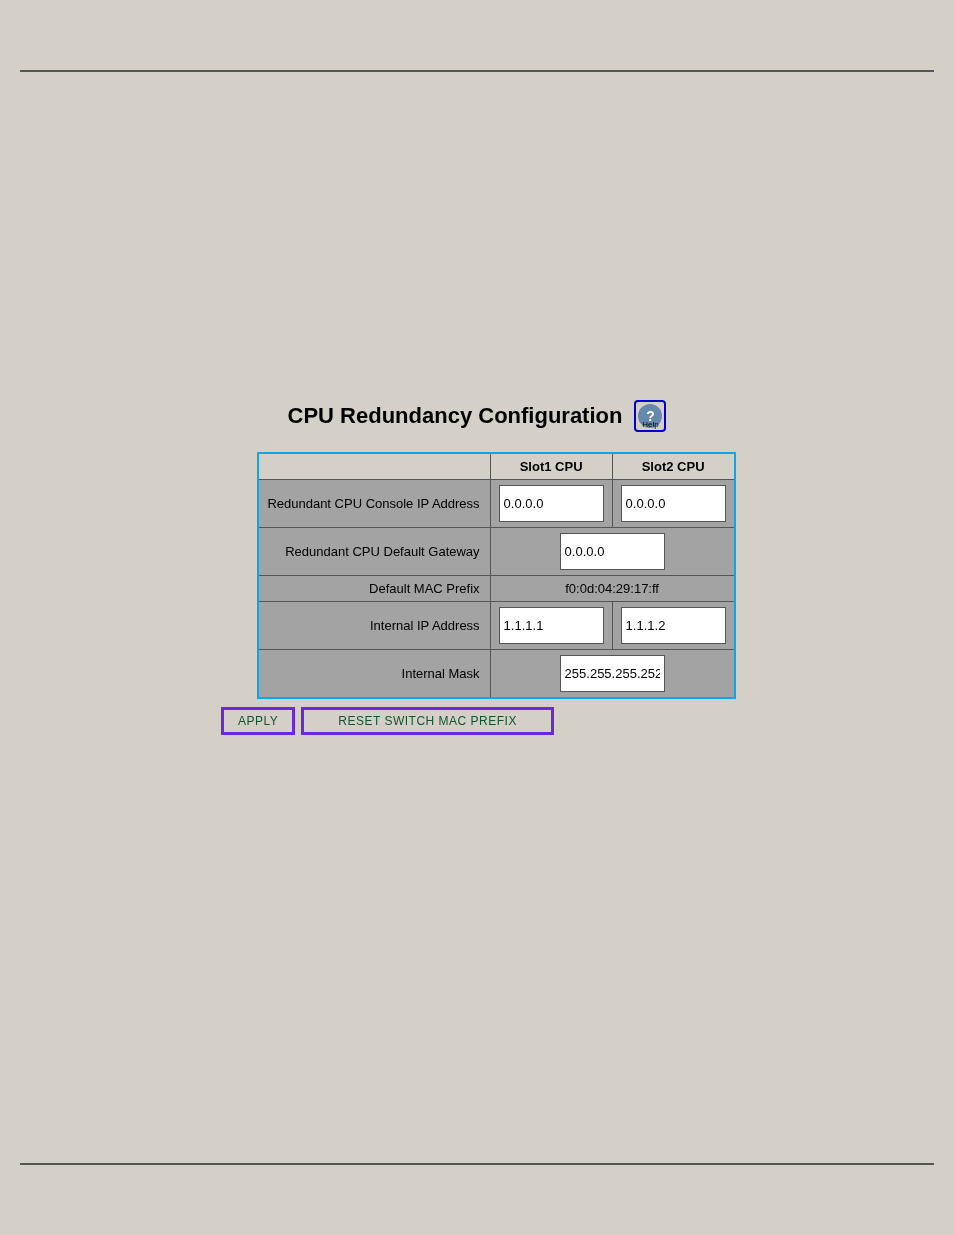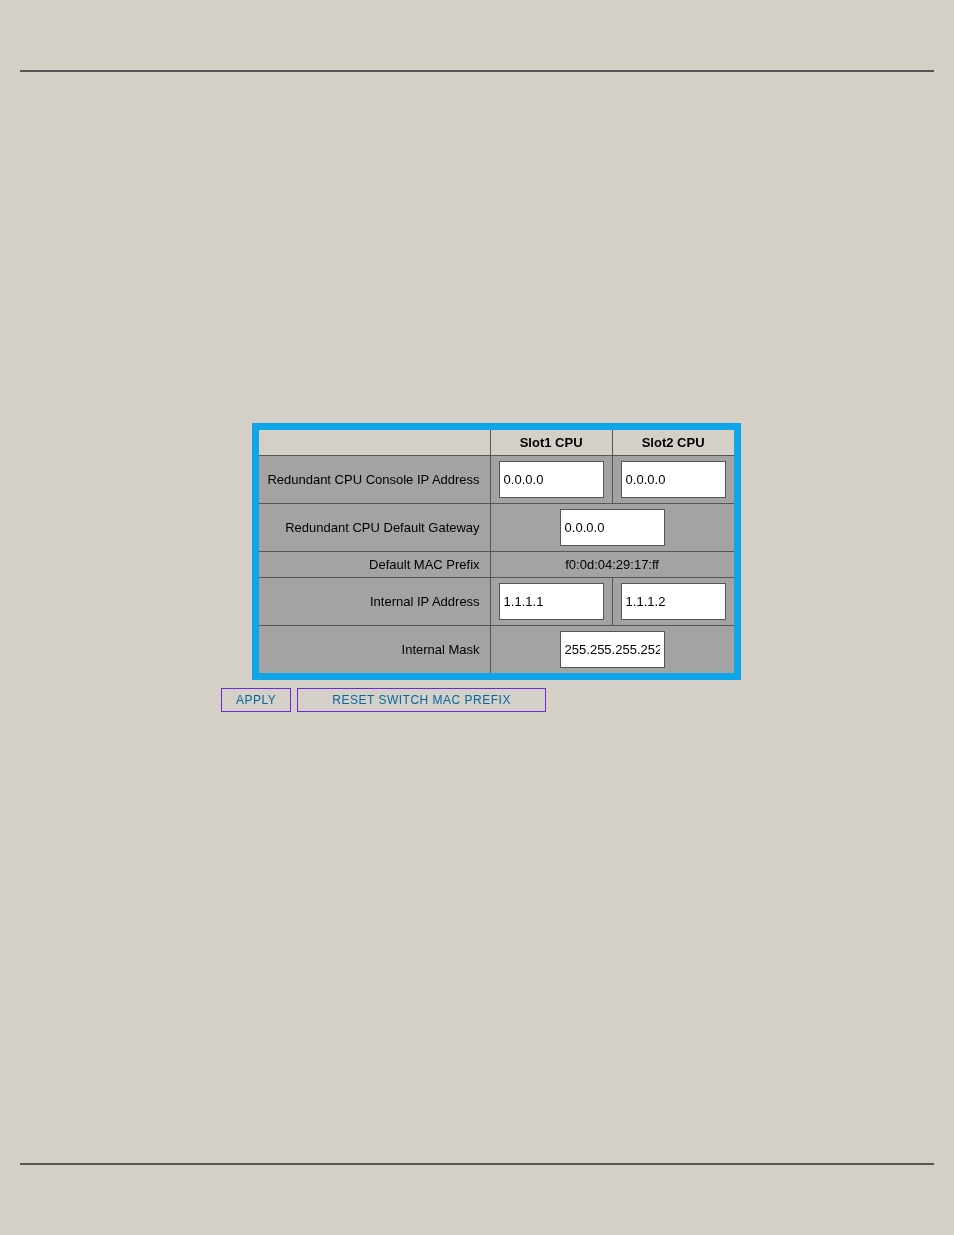--- a/index.html
+++ b/index.html
@@ -93,21 +93,21 @@
     .help-label {
       position: absolute;
       bottom: 1px;
       font-size: 8px;
       color: #000;
     }
 
     .config-table {
       border-collapse: collapse;
       width: 416px;
-      border: 7px solid #0ea5e9;
+      border: 2px solid #0ea5e9;
       margin-left: 39px;
     }
 
     .config-table th,
     .config-table td {
       border: 1px solid #555;
       padding: 5px 8px;
       text-align: center;
       background-color: #a3a3a3;
     }
@@ -140,43 +140,50 @@
       margin-top: 8px;
       display: flex;
       gap: 6px;
       width: 520px;
       justify-content: flex-start;
       padding-left: 4px;
     }
 
     .btn {
       padding: 4px 14px;
-      border: 1px solid #6d28d9;
+      border: 3px solid #6d28d9;
       background: #d4d0c8;
       cursor: pointer;
       font-size: 12px;
       font-family: Arial, sans-serif;
       font-weight: normal;
-      color: #0369a1;
+      color: #14532d;
       text-transform: uppercase;
       letter-spacing: 0.5px;
     }
 
     .btn-reset {
       padding: 4px 34px;
     }
   </style>
 </head>
 <body>
 
 <div class="top-border"></div>
 <div class="bottom-border"></div>
 
 <div class="main-content">
 
+  <div class="page-title-area">
+    <span class="page-title">CPU Redundancy Configuration</span>
+    <div class="help-icon">
+      <div class="help-icon-inner">?</div>
+      <span class="help-label">Help</span>
+    </div>
+  </div>
 
   <table class="config-table">
     <thead>
       <tr>
         <th></th>
         <th>Slot1 CPU</th>
         <th>Slot2 CPU</th>
       </tr>
     </thead>
     <tbody>

